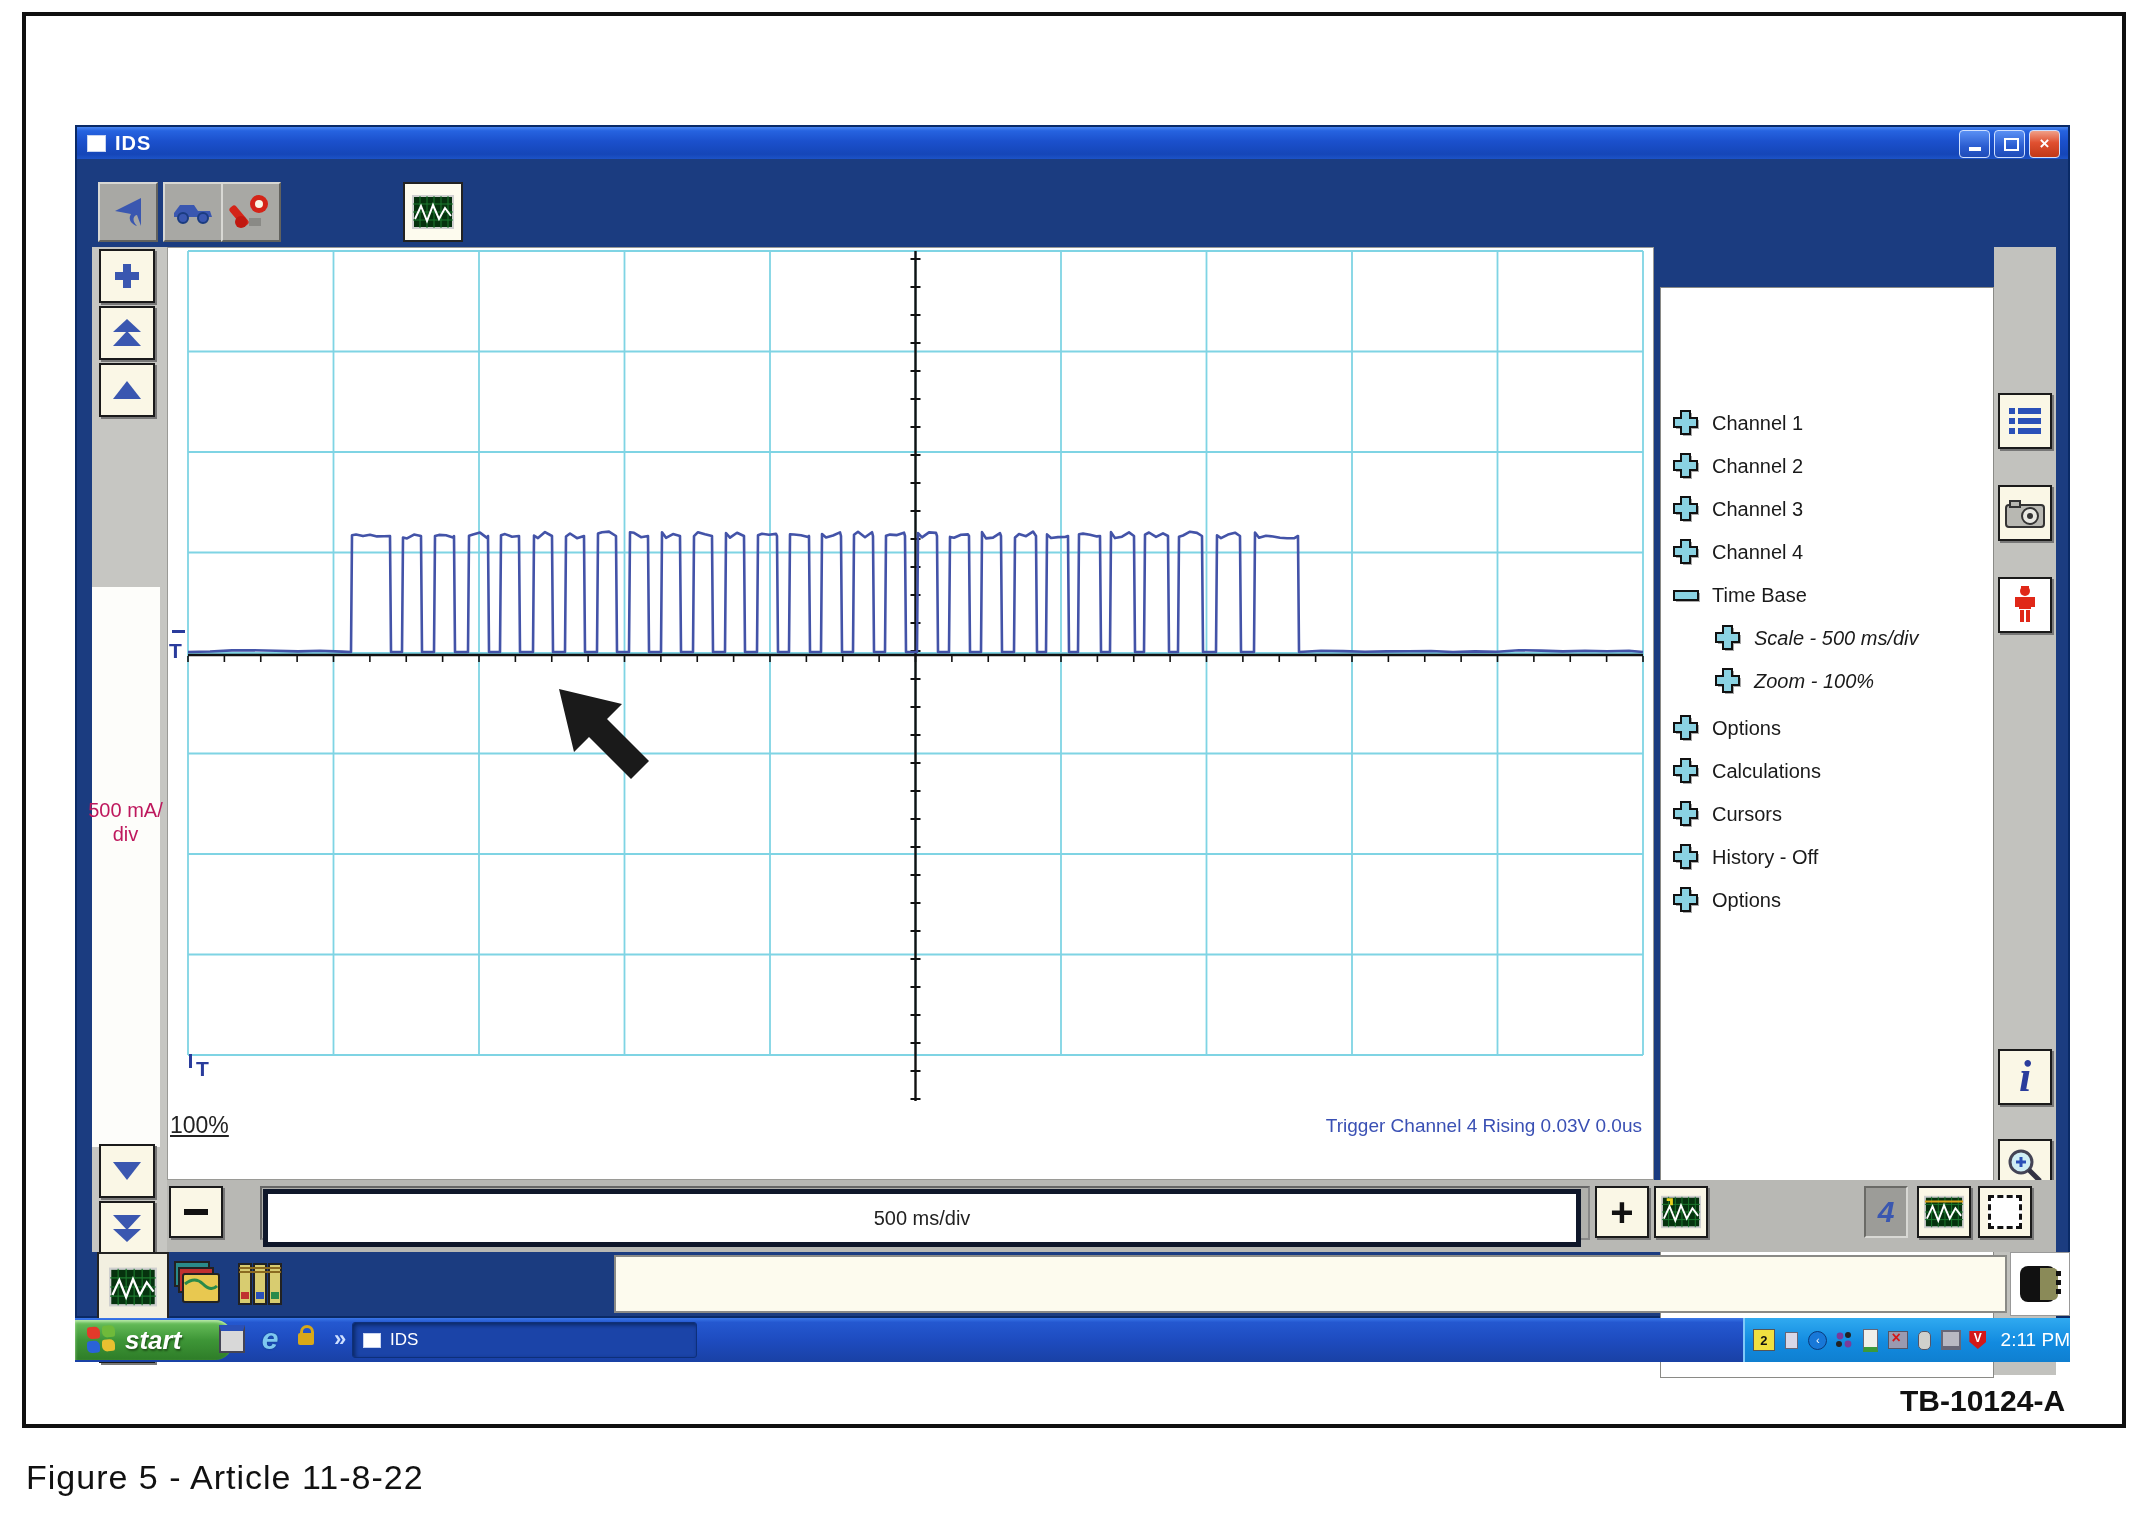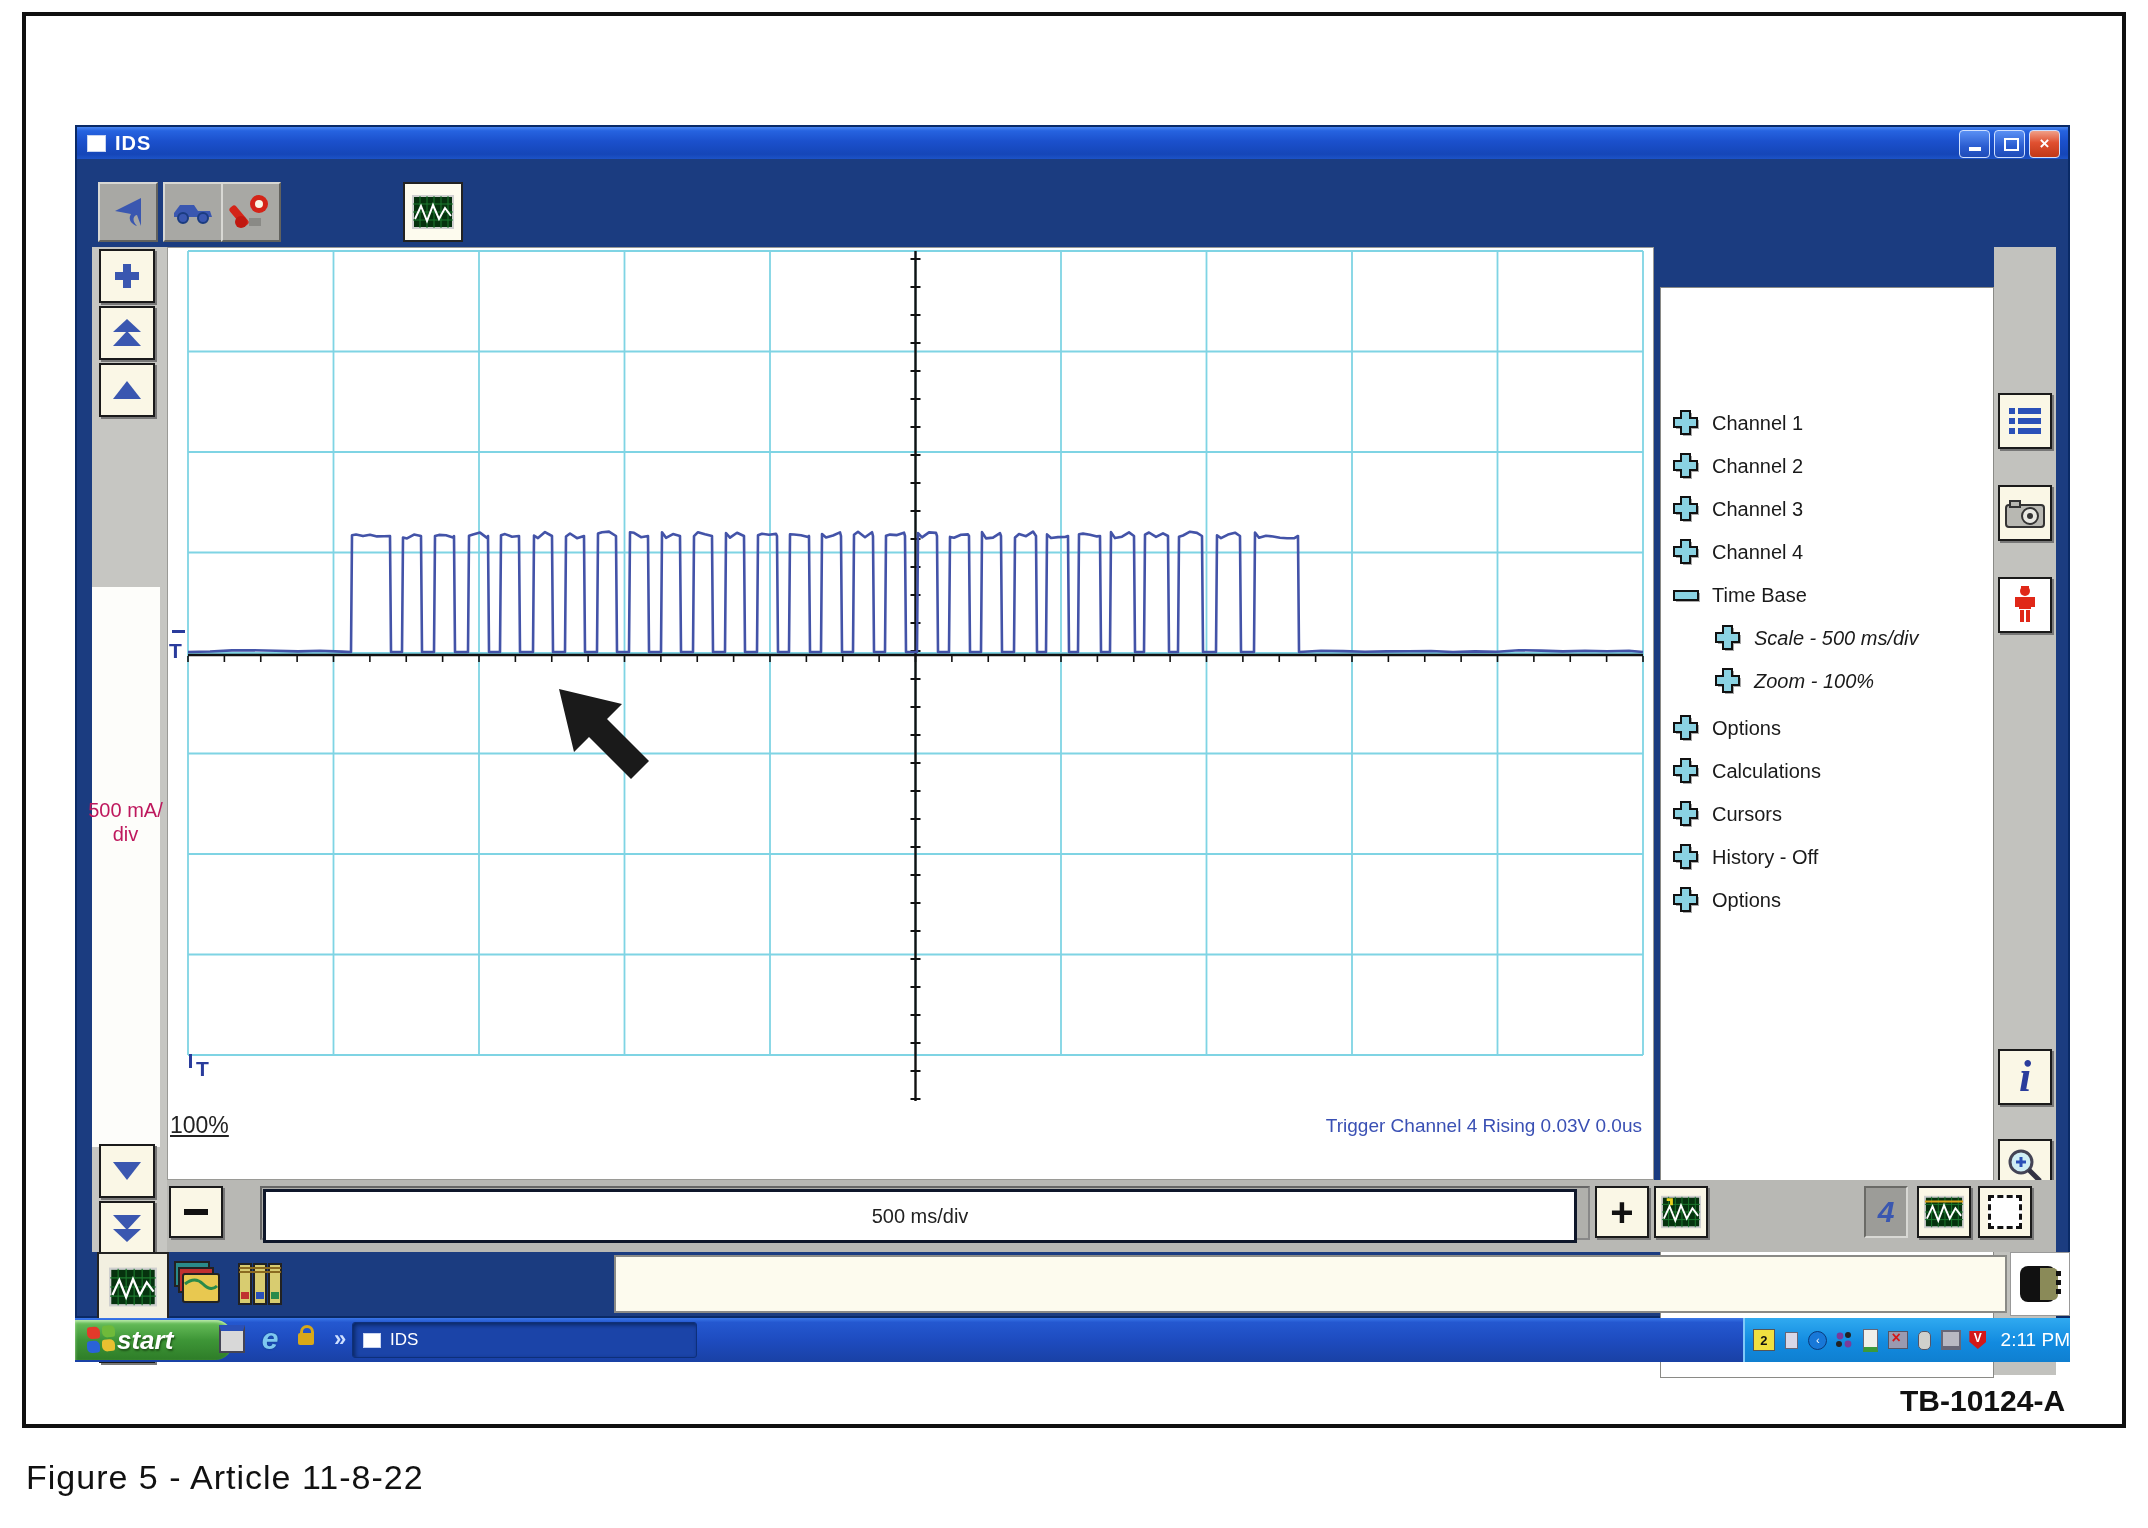--- a/index.html
+++ b/index.html
@@ -50,35 +50,35 @@
   .tree-item.ind{left:50px;font-style:italic;}
   .ti-label{font-size:20px;color:#1a1a1a;white-space:nowrap;}
   
   #rightcol{left:1917px;top:120px;width:62px;height:1128px;background:#c2c2be;}
   .rbtn{position:absolute;left:4px;width:54px;height:56px;}
   
   #sbrow{left:90px;top:1053px;width:1889px;height:72px;background:#b8b8b4;}
   #sbtrack{position:absolute;left:93px;top:6px;width:1330px;height:54px;background:#b0b0ac;
      border:2px solid #888;border-top-color:#666;border-left-color:#666;box-sizing:border-box;}
   #sbthumb{position:absolute;left:1px;top:1px;width:1308px;height:48px;background:#fff;
-     border:3px solid #0f172a;display:flex;align-items:center;justify-content:center;
+     border:5px solid #0f172a;display:flex;align-items:center;justify-content:center;
      font-size:20px;color:#222;}
   .chanbtn{position:absolute;background:#9c9c98;border:2px solid #6a6a66;border-bottom-color:#d8d8d4;border-right-color:#d8d8d4;
      display:flex;align-items:center;justify-content:center;color:#3a57b0;font-weight:bold;font-size:30px;box-sizing:border-box;}
   
   .tabactive{position:absolute;background:#f2efe0;border:2px solid #222;border-bottom:none;
      display:flex;align-items:center;justify-content:center;}
   #statusbar{position:absolute;background:#fdfbee;border:2px solid #8a8a86;box-sizing:border-box;}
   #batbox{position:absolute;background:#fff;border:1px solid #999;display:flex;align-items:center;justify-content:center;}
   
   #taskbar{left:75px;top:1318px;width:1995px;height:44px;
     background:linear-gradient(180deg,#3a77e8 0%,#2458d0 10%,#1e4cc0 50%,#1941a5 100%);}
   #startbtn{position:absolute;left:0;top:2px;width:158px;height:40px;border-radius:0 18px 18px 0;
     background:linear-gradient(180deg,#6cc25e,#3e9637 50%,#2e7d28);box-shadow:inset 0 2px 3px #b8e8a8;
-    display:flex;align-items:center;padding-left:12px;box-sizing:border-box;}
+    display:flex;align-items:center;gap:8px;padding-left:12px;box-sizing:border-box;}
   #startbtn .stxt{color:#fff;font-size:26px;font-weight:bold;font-style:italic;text-shadow:1px 2px 2px #1e5218;}
   .flag{width:30px;height:28px;display:grid;grid-template-columns:13px 13px;grid-template-rows:12px 12px;gap:2px;transform:skewY(-6deg);}
   .flag i{border-radius:2px 6px 2px 6px;}
   .ql{position:absolute;top:6px;width:30px;height:30px;display:flex;align-items:center;justify-content:center;}
   #taskbtn{position:absolute;left:277px;top:4px;width:345px;height:36px;background:#1b44a8;
     border:1px solid #0d2f7a;box-shadow:inset 2px 2px 4px #0a2660;border-radius:3px;
     display:flex;align-items:center;gap:9px;padding-left:10px;box-sizing:border-box;color:#fff;font-size:17px;}
   #tray{position:absolute;right:0;top:0;width:327px;height:44px;
     background:linear-gradient(180deg,#30aaf0,#128be0 55%,#0f7fd0);
     border-left:2px solid #7fc8f8;display:flex;align-items:center;gap:7px;padding-left:8px;box-sizing:border-box;}

